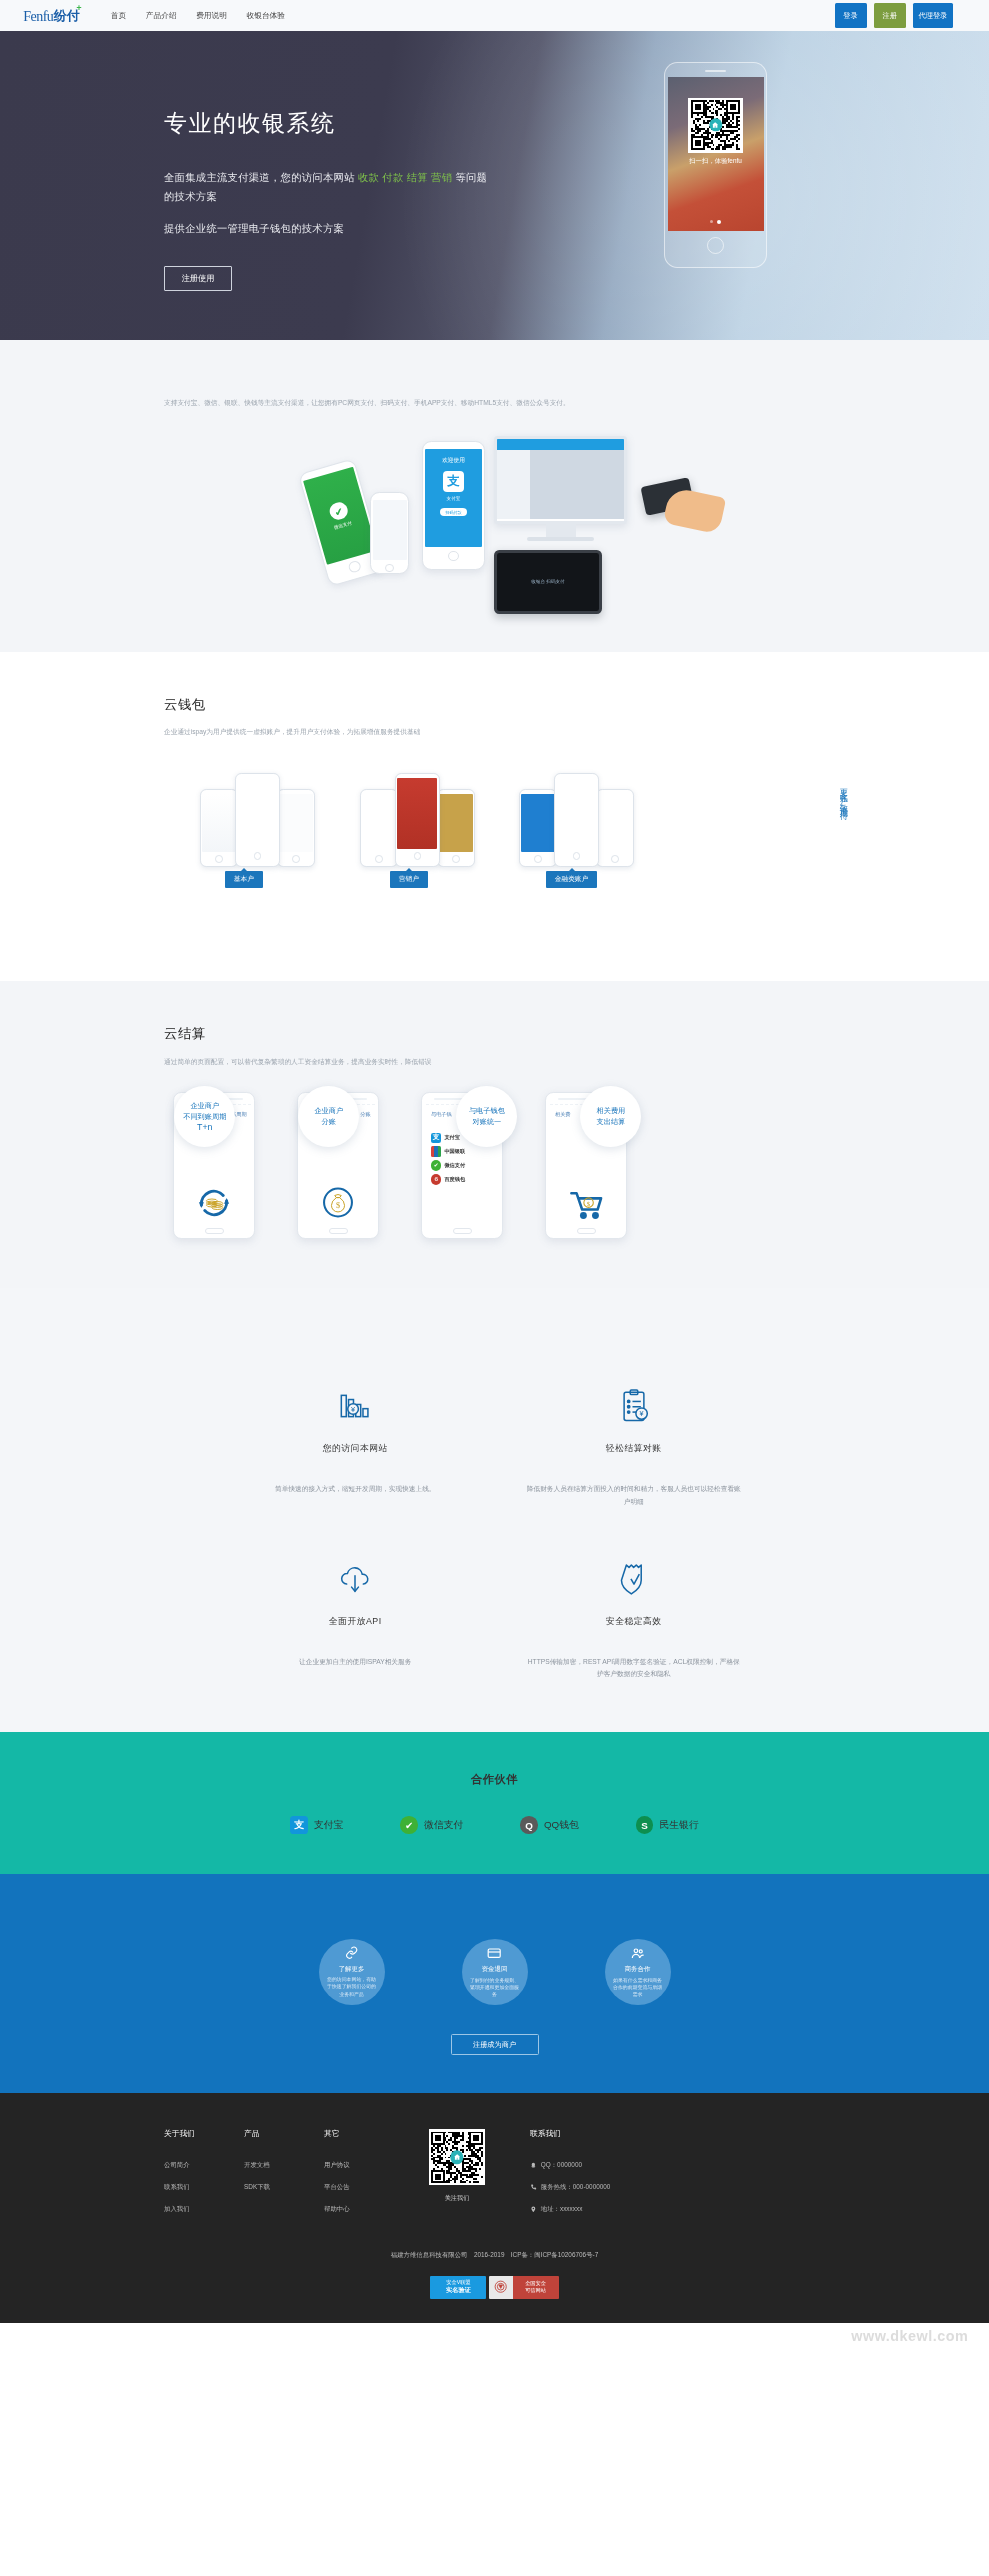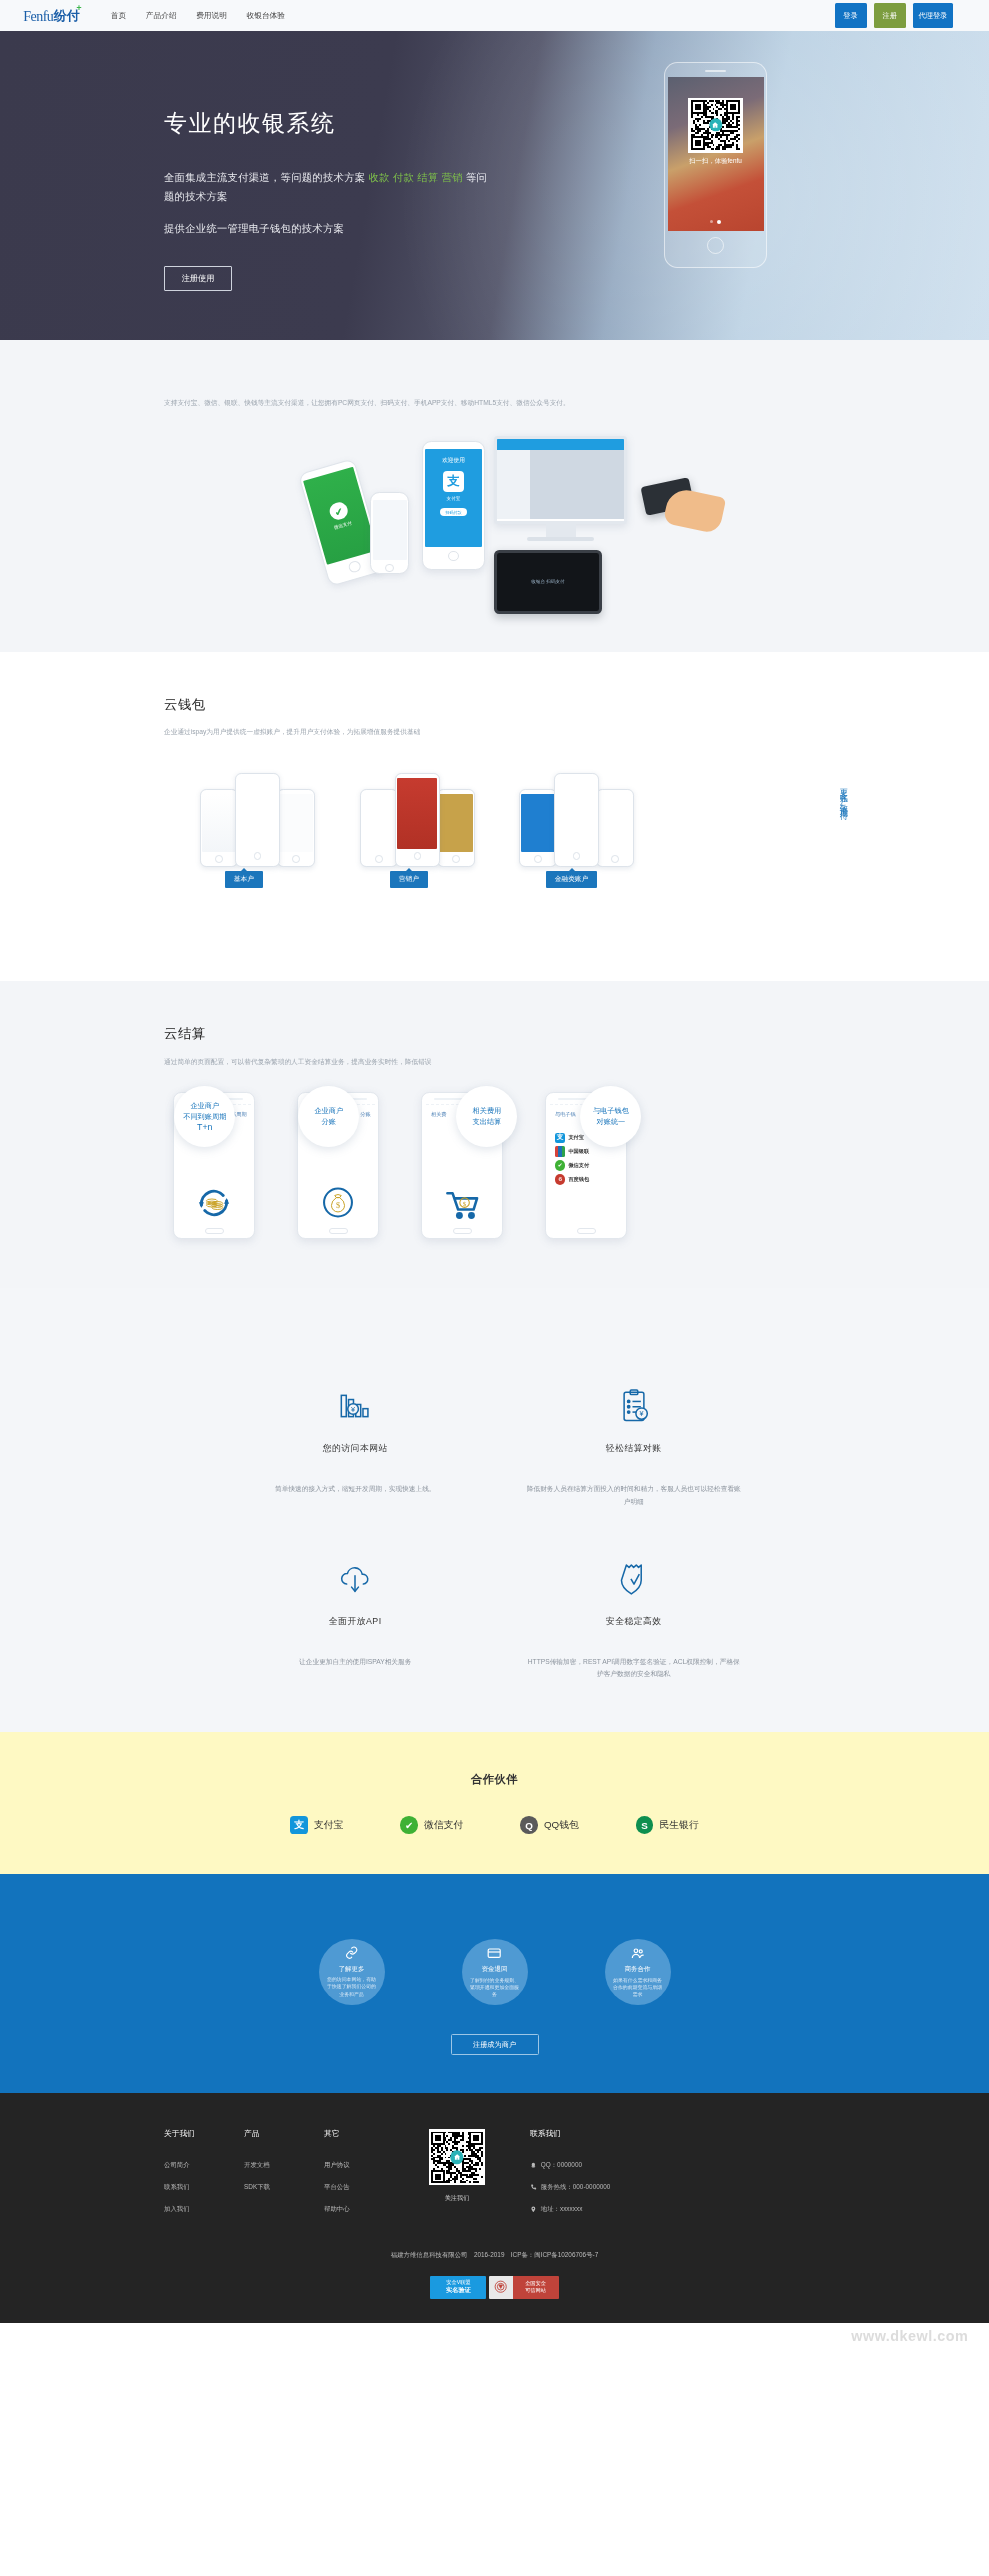--- a/index.html
+++ b/index.html
@@ -149,21 +149,21 @@
   
   .adv { padding:49px 0 52px; }
   .adv-title{text-align:center;}
   .adv-grid{display:grid;grid-template-columns:1fr 1fr; row-gap:44px; margin-top:43px; padding:0 82px;}
   .adv-item{display:flex;flex-direction:column;align-items:center;text-align:center;}
   .adv-icon{height:52px;display:flex;align-items:center;justify-content:center;}
   .adv-h{font-size:8.8px;color:#333;margin-top:11.3px;letter-spacing:0.5px;}
   .adv-d{font-size:6.7px;color:#8b939d;margin-top:28px;line-height:12.4px;max-width:216px;}
 
   
-  .partners{ padding:40px 0 40px; background:#fef9c3;}
+  .partners{ padding:40px 0 40px; background:#14b8a6;}
   .part-title{text-align:center;font-size:11.3px;color:#333;letter-spacing:0.5px;}
   .part-row{display:flex;justify-content:center;gap:57px;margin-top:29px;}
   .part{display:flex;align-items:center;gap:6.2px;font-size:9.8px;color:#333;}
   .p-mark{width:17.5px;height:17.5px;border-radius:3.6px;display:flex;align-items:center;justify-content:center;color:#fff;font-size:9.8px;font-weight:700;}
 
   
   .cta{ background:#1273bd; padding:37px 0 38px; color:#fff;}
   .cta-title{ font-size:11.3px; letter-spacing:0.5px; padding-left:30px;}
   .cta-row{ display:flex; justify-content:center; gap:77px; margin-top:28px;}
   .cta-circle{
@@ -222,21 +222,21 @@
     <button class="btn-h btn-reg">注册</button>
     <button class="btn-h btn-agent">代理登录</button>
   </div>
 </div>
 
 <section class="hero">
   <div class="hero-inner">
     <div class="hero-text">
       <h1 class="hero-h1">专业的收银系统</h1>
       <p class="hero-p">
-        <span>全面集成主流支付渠道，等问题的技术方案</span>
+        <span>全面集成主流支付渠道，您的访问本网站</span>
         <span class="hl">收款</span>
         <span class="hl">付款</span>
         <span class="hl">结算</span>
         <span class="hl">营销</span>
         <span>等问题的技术方案</span>
       </p>
       <p class="hero-p2">提供企业统一管理电子钱包的技术方案</p>
       <button class="hero-btn">注册使用</button>
     </div>
 
@@ -776,43 +776,20 @@
         <div class="st-bubble">
           <span>企业商户</span>
           <span>分账</span>
         </div>
       </div>
 
       <div class="st-card">
         <div class="st-phone">
           <div class="st-notch"></div>
           <div class="st-scr">
-            <div class="faint">相关费</div>
-            <div class="st-icon">
-              <svg width="43" height="43" viewBox="0 0 100 100">
-                <path d="M16,26 l12,0 l13,38 l36,0 l8,-26 l-52,0" fill="none" stroke="#1668a8" stroke-width="6" stroke-linejoin="round" stroke-linecap="round"></path>
-                <circle cx="44" cy="78" r="8" fill="#1668a8"></circle>
-                <circle cx="72" cy="78" r="8" fill="#1668a8"></circle>
-                <circle cx="56" cy="48" r="11" fill="none" stroke="#c9a227" stroke-width="2.5"></circle>
-                <text x="56" y="55" font-size="16" fill="#c9a227" text-anchor="middle" font-family="Liberation Serif, serif">$</text>
-              </svg>
-            </div>
-          </div>
-          <div class="st-home"></div>
-        </div>
-        <div class="st-bubble right">
-          <span>相关费用</span>
-          <span>支出结算</span>
-        </div>
-      </div>
-
-      <div class="st-card">
-        <div class="st-phone">
-          <div class="st-notch"></div>
-          <div class="st-scr">
             <div class="faint">与电子钱</div>
             <div style="margin-top:14.4px;">
               <div class="logo-row">
                 <div style="width:10.3px;height:10.3px;border-radius:2.1px;background:#1296db;color:#fff;font-size:6.7px;display:flex;align-items:center;justify-content:center;font-weight:700;">支</div>
                 <span>支付宝</span>
               </div>
               <div class="logo-row">
                 <div style="width:10.3px;height:10.3px;border-radius:1.5px;background:linear-gradient(90deg,#d6433c 33%,#1d70b7 33%,#1d70b7 66%,#2ca24c 66%);"></div>
                 <span>中国银联</span>
               </div>
@@ -824,20 +801,43 @@
                 <div style="width:10.3px;height:10.3px;border-radius:50%;background:#c63b2f;color:#fff;font-size:5.7px;display:flex;align-items:center;justify-content:center;font-weight:700;">б</div>
                 <span>百度钱包</span>
               </div>
             </div>
           </div>
           <div class="st-home"></div>
         </div>
         <div class="st-bubble right">
           <span>与电子钱包</span>
           <span>对账统一</span>
+        </div>
+      </div>
+
+      <div class="st-card">
+        <div class="st-phone">
+          <div class="st-notch"></div>
+          <div class="st-scr">
+            <div class="faint">相关费</div>
+            <div class="st-icon">
+              <svg width="43" height="43" viewBox="0 0 100 100">
+                <path d="M16,26 l12,0 l13,38 l36,0 l8,-26 l-52,0" fill="none" stroke="#1668a8" stroke-width="6" stroke-linejoin="round" stroke-linecap="round"></path>
+                <circle cx="44" cy="78" r="8" fill="#1668a8"></circle>
+                <circle cx="72" cy="78" r="8" fill="#1668a8"></circle>
+                <circle cx="56" cy="48" r="11" fill="none" stroke="#c9a227" stroke-width="2.5"></circle>
+                <text x="56" y="55" font-size="16" fill="#c9a227" text-anchor="middle" font-family="Liberation Serif, serif">$</text>
+              </svg>
+            </div>
+          </div>
+          <div class="st-home"></div>
+        </div>
+        <div class="st-bubble right">
+          <span>相关费用</span>
+          <span>支出结算</span>
         </div>
       </div>
     </div>
   </div>
 </section>
 
 <section class="adv sec-gray" style="background:#f4f6f9;">
   <div class="wrap">
     <div class="adv-grid">
       <div class="adv-item">

